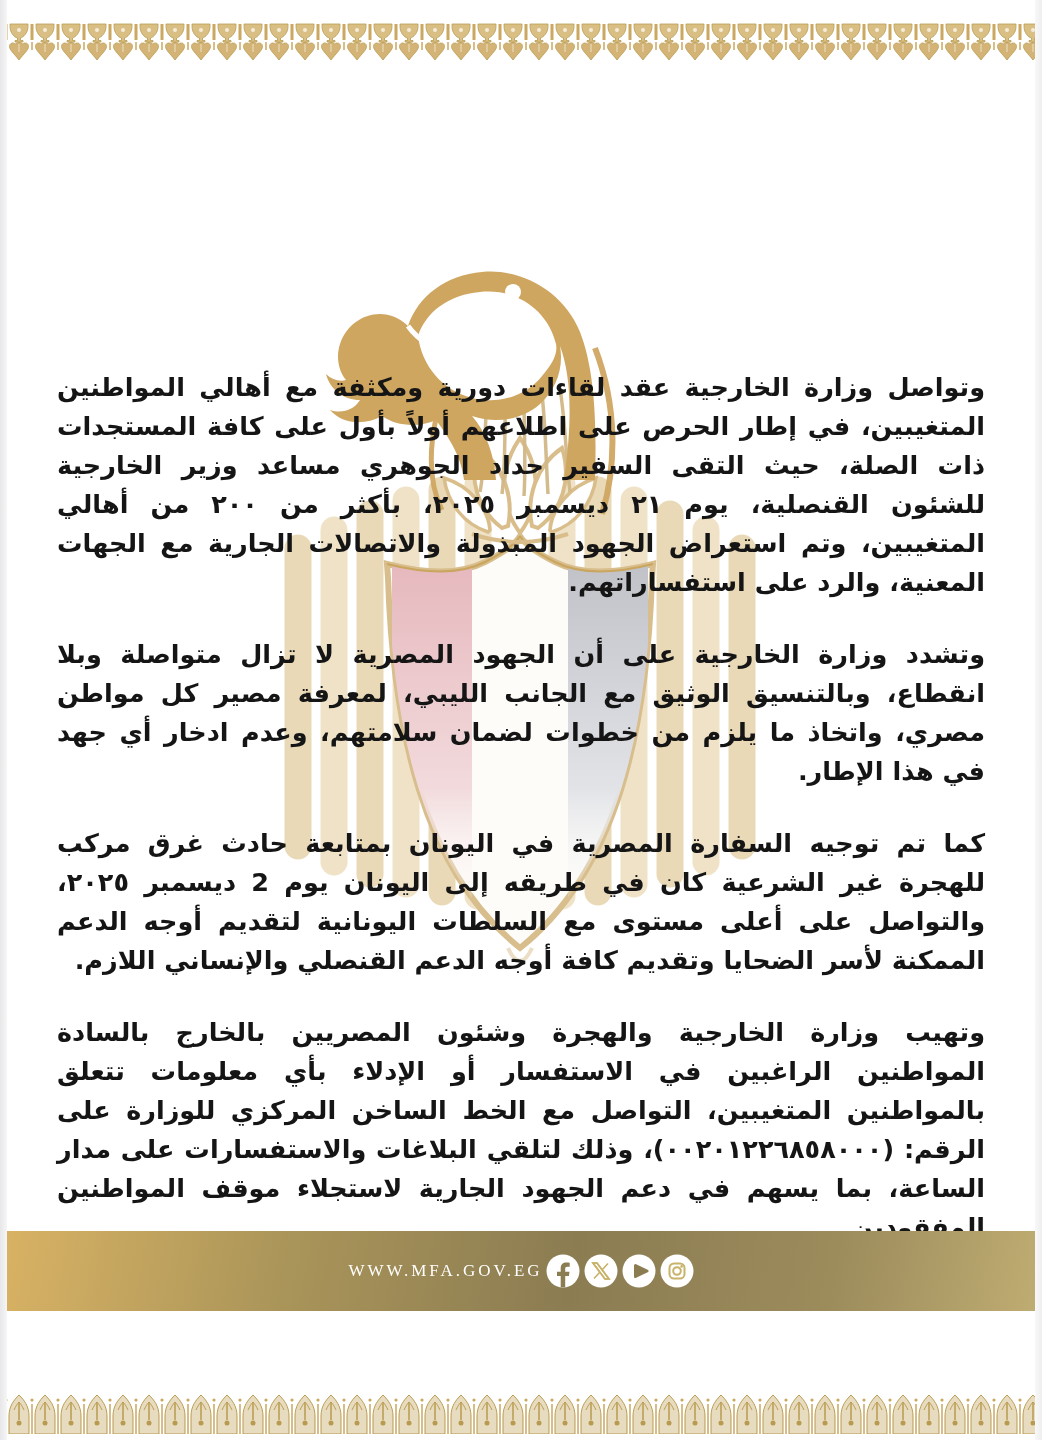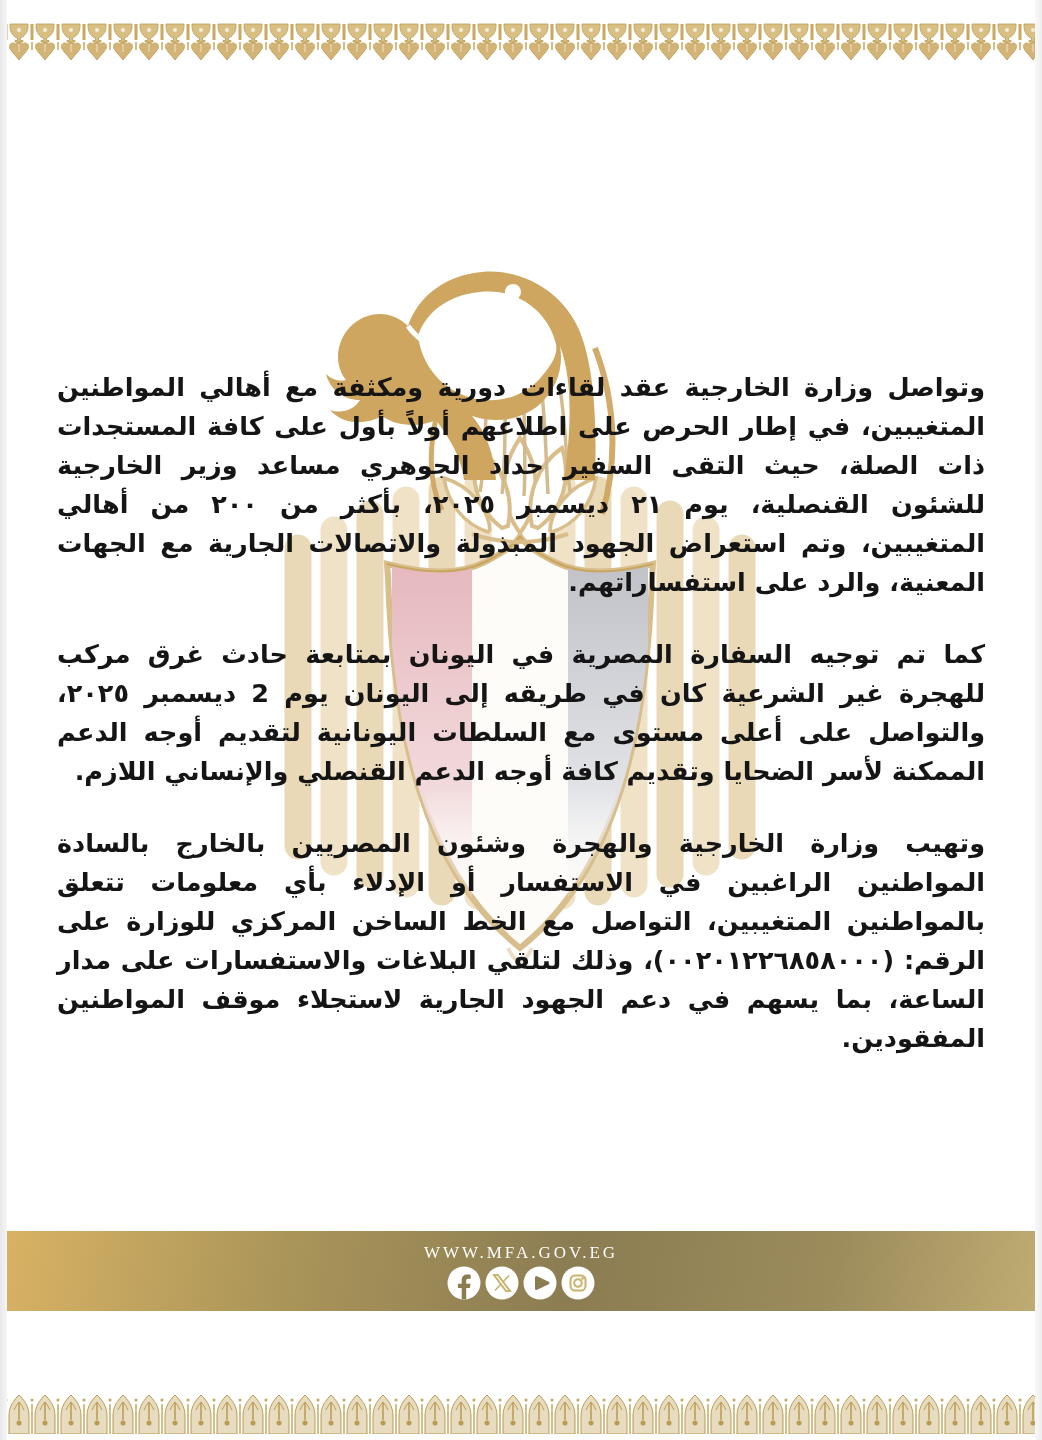--- a/index.html
+++ b/index.html
@@ -21,21 +21,21 @@
     position:absolute;top:368px;left:57px;right:57px;z-index:3;
     direction:rtl;text-align:justify;
   }
   .content p{
     margin:0 0 33px 0;
     font-size:25.5px;line-height:39px;font-weight:700;color:#151515;
   }
   .footer-band{
     position:absolute;left:6px;right:6px;top:1231px;height:80px;z-index:4;
     background:linear-gradient(100deg,#d8b264 0%,#a99459 28%,#8b7c52 55%,#9c8c5c 80%,#bfac72 100%);
-    display:flex;flex-direction:column;align-items:center;justify-content:center;gap:3px;
+    display:flex;align-items:center;justify-content:center;gap:3px;
   }
   .footer-url{
     font-family:"Liberation Serif","DejaVu Serif",serif;
     font-size:17px;letter-spacing:3px;color:#ffffff;line-height:20px;
   }
   .social-row{display:flex;gap:4px;align-items:center;}
   .social-icon{width:34px;height:34px;cursor:pointer;}
 </style>
 </head>
 <body>
@@ -145,20 +145,21 @@
       <path d="M158,78 C168,92 184,102 202,104" fill="none" stroke="#FFFFFF" stroke-width="5"></path>
     </g>
 
     <g opacity="0.5">
       <path d="M258,700 Q270,726 282,700" fill="none" stroke="#D9BE8C" stroke-width="4"></path>
     </g>
   </svg>
 
   <div class="content">
     <p>وتواصل وزارة الخارجية عقد لقاءات دورية ومكثفة مع أهالي المواطنين المتغيبين، في إطار الحرص على اطلاعهم أولاً بأول على كافة المستجدات ذات الصلة، حيث التقى السفير حداد الجوهري مساعد وزير الخارجية للشئون القنصلية، يوم ٢١ ديسمبر ٢٠٢٥، بأكثر من ٢٠٠ من أهالي المتغيبين، وتم استعراض الجهود المبذولة والاتصالات الجارية مع الجهات المعنية، والرد على استفساراتهم.</p>
+    <p>وتشدد وزارة الخارجية على أن الجهود المصرية لا تزال متواصلة وبلا انقطاع، وبالتنسيق الوثيق مع الجانب الليبي، لمعرفة مصير كل مواطن مصري، واتخاذ ما يلزم من خطوات لضمان سلامتهم، وعدم ادخار أي جهد في هذا الإطار.</p>
     <p>كما تم توجيه السفارة المصرية في اليونان بمتابعة حادث غرق مركب للهجرة غير الشرعية كان في طريقه إلى اليونان يوم 2 ديسمبر ٢٠٢٥، والتواصل على أعلى مستوى مع السلطات اليونانية لتقديم أوجه الدعم الممكنة لأسر الضحايا وتقديم كافة أوجه الدعم القنصلي والإنساني اللازم.</p>
     <p>وتهيب وزارة الخارجية والهجرة وشئون المصريين بالخارج بالسادة المواطنين الراغبين في الاستفسار أو الإدلاء بأي معلومات تتعلق بالمواطنين المتغيبين، التواصل مع الخط الساخن المركزي للوزارة على الرقم: (٠٠٢٠١٢٢٦٨٥٨٠٠٠)، وذلك لتلقي البلاغات والاستفسارات على مدار الساعة، بما يسهم في دعم الجهود الجارية لاستجلاء موقف المواطنين المفقودين.</p>
   </div>
 
   <div class="footer-band">
     <div class="footer-url">WWW.MFA.GOV.EG</div>
     <div class="social-row">
 
       <svg class="social-icon" viewBox="0 0 34 34">
         <circle cx="17" cy="17" r="16.5" fill="#FFFFFF"></circle>

